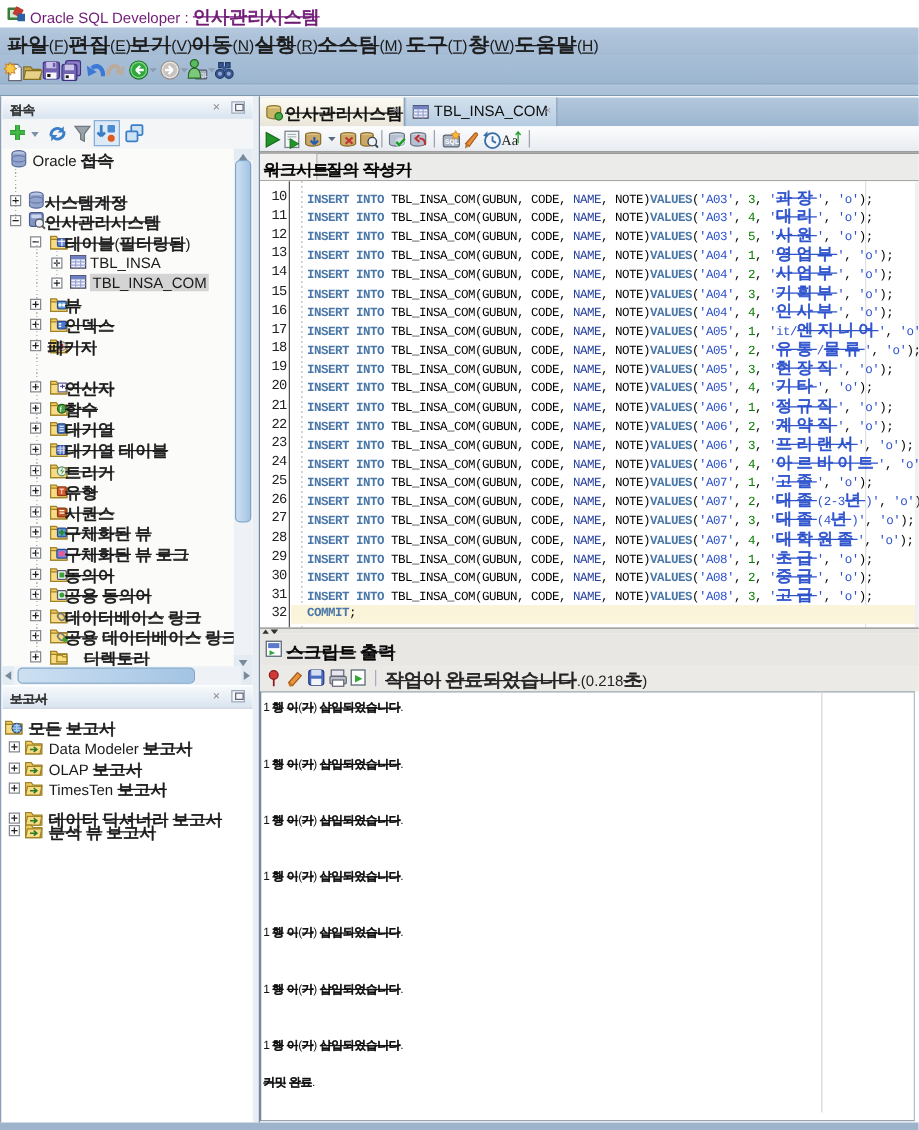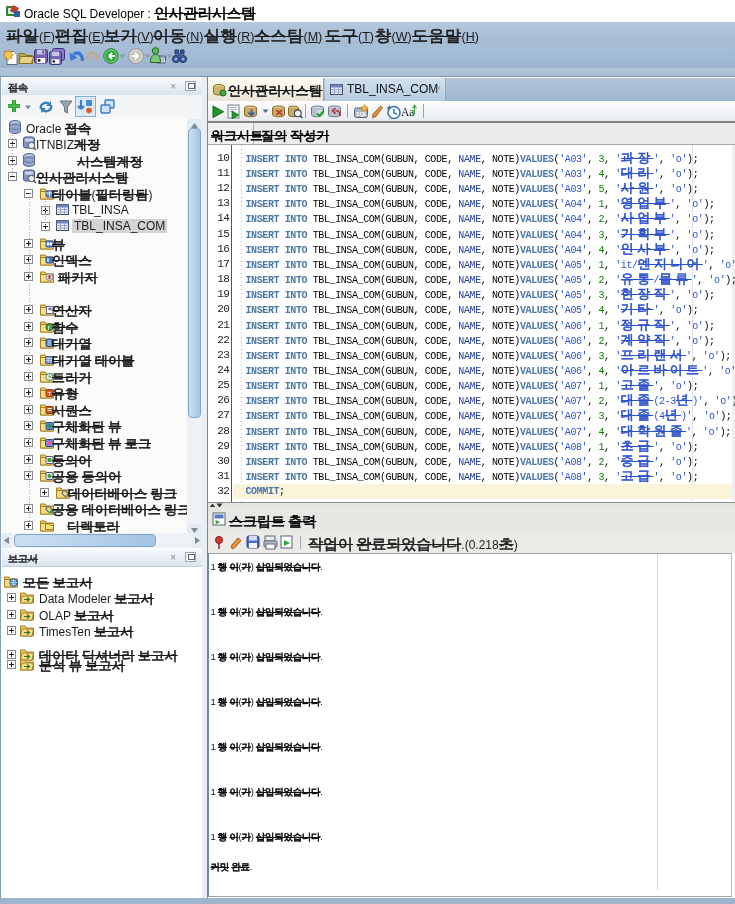--- a/index.html
+++ b/index.html
@@ -1,20 +1,20 @@
 <!DOCTYPE html>
 <html><head><meta charset="utf-8"><style>
 *{margin:0;padding:0;box-sizing:border-box}
 html,body{width:735px;height:904px;overflow:hidden}
 body{font-family:"Liberation Sans",sans-serif;font-size:12px;color:#000;background:#fff;position:relative}
 .ab{position:absolute}
 i{font-style:normal;font-size:13px;letter-spacing:0px;text-decoration:line-through;-webkit-text-stroke:0.6px currentcolor}
 
 #title{left:0;top:0;width:735px;height:22px;background:#fff}
-#title .txt{left:24px;top:4px;font-size:12px;color:#000000}
+#title .txt{left:24px;top:4px;font-size:12px;color:#701a75}
 #menu{left:0;top:22px;width:735px;height:22px;background:linear-gradient(#b4c8dd,#a4bbd4)}
 #menu span.mi{position:absolute;top:4px;font-size:12.5px;color:#1a1a1a}
 #menu i{font-size:16px;letter-spacing:0.5px}
 #tbar{left:0;top:44px;width:735px;height:33px;background:linear-gradient(#a8bfd7 0,#9db6d0 22px,#8fa9c4 23px,#b0c5da 24px,#a9bfd6 32px);border-bottom:1px solid #7e96b0}
 
 #lpanel{left:0;top:77px;width:202px;height:471px;background:#fbfbfa;border-left:1px solid #8aa0b8}
 #rpanel-split{left:202px;top:77px;width:5px;height:821px;background:#e9eef4}
 .phead{left:1px;width:200px;height:18px;background:linear-gradient(#f8fafc,#d9e4f0);border-bottom:1px solid #c3cedb;color:#333;font-size:10px}
 .phead .t{position:absolute;left:6px;top:3px}
 .phead i{font-size:10px;letter-spacing:0}
@@ -193,53 +193,41 @@
 <div class="trow" style="left:0;top:-0.5px;width:185px">
 <svg style="position:absolute;left:7px;top:1px" width="15" height="15">
           <g transform="translate(0,0)">
             <ellipse cx="6" cy="3" rx="5.5" ry="2.5" fill="#b8c4e0" stroke="#5a6a9a"></ellipse>
             <path d="M0.5 3 v8 a5.5 2.5 0 0 0 11 0 v-8" fill="#93a5cc" stroke="#5a6a9a"></path>
             <ellipse cx="6" cy="7" rx="5.5" ry="2.5" fill="none" stroke="#6a7aaa"></ellipse>
           </g>
         </svg>
 <span class="lbl" style="left:24px;">Oracle <i>접속</i></span>
 </div>
-<div class="trow" style="left:0;top:16.1px;width:185px">
+<div class="trow" style="left:0;top:32.7px;width:185px">
 <span class="pm plus" style="left:6px"></span>
+<svg style="position:absolute;left:21px;top:1px" width="15" height="15">
+          <g transform="translate(0,0)">
+            <ellipse cx="6" cy="3" rx="5.5" ry="2.5" fill="#b8c4e0" stroke="#5a6a9a"></ellipse>
+            <path d="M0.5 3 v8 a5.5 2.5 0 0 0 11 0 v-8" fill="#93a5cc" stroke="#5a6a9a"></path>
+            <ellipse cx="6" cy="7" rx="5.5" ry="2.5" fill="none" stroke="#6a7aaa"></ellipse>
+          </g>
+        </svg>
+<span class="lbl" style="left:34px;"><i>시스템계정</i></span>
+</div>
+<div class="trow" style="left:0;top:49.3px;width:185px">
+<span class="pm minus" style="left:6px"></span>
 <svg style="position:absolute;left:21px;top:1px" width="15" height="15">
           <g transform="translate(0,0)">
             <rect x="0.5" y="1" width="11" height="11" rx="2" fill="#7f95c8" stroke="#4a5a8a"></rect>
             <rect x="2" y="2.5" width="8" height="3" rx="1" fill="#cdd8ee"></rect>
             <circle cx="8.5" cy="9.5" r="3.2" fill="#e8ecf4" stroke="#555"></circle>
             <path d="M10.5 11.5 l2.5 2.5" stroke="#555" stroke-width="1.6"></path>
           </g>
         </svg>
-<span class="lbl" style="left:34px;">ITNBIZ<i>계정</i></span>
-</div>
-<div class="trow" style="left:0;top:32.7px;width:185px">
-<span class="pm plus" style="left:6px"></span>
-<svg style="position:absolute;left:21px;top:1px" width="15" height="15">
-          <g transform="translate(0,0)">
-            <ellipse cx="6" cy="3" rx="5.5" ry="2.5" fill="#b8c4e0" stroke="#5a6a9a"></ellipse>
-            <path d="M0.5 3 v8 a5.5 2.5 0 0 0 11 0 v-8" fill="#93a5cc" stroke="#5a6a9a"></path>
-            <ellipse cx="6" cy="7" rx="5.5" ry="2.5" fill="none" stroke="#6a7aaa"></ellipse>
-          </g>
-        </svg>
-<span class="lbl" style="left:34px;padding-left:41px;"><i>시스템계정</i></span>
-</div>
-<div class="trow" style="left:0;top:49.3px;width:185px">
-<span class="pm minus" style="left:6px"></span>
-<svg style="position:absolute;left:21px;top:1px" width="15" height="15">
-          <g transform="translate(0,0)">
-            <rect x="0.5" y="1" width="11" height="11" rx="2" fill="#7f95c8" stroke="#4a5a8a"></rect>
-            <rect x="2" y="2.5" width="8" height="3" rx="1" fill="#cdd8ee"></rect>
-            <circle cx="8.5" cy="9.5" r="3.2" fill="#e8ecf4" stroke="#555"></circle>
-            <path d="M10.5 11.5 l2.5 2.5" stroke="#555" stroke-width="1.6"></path>
-          </g>
-        </svg>
 <span class="lbl" style="left:34px;"><i>인사관리시스템</i></span>
 </div>
 <div class="trow" style="left:0;top:65.9px;width:208px">
 <span class="pm minus" style="left:22px"></span>
 <svg style="position:absolute;left:38px;top:1px" width="15" height="15">
           <g transform="translate(0,0)">
             <path d="M0.5 3 h4.5 l1.5 2 h7 v8 h-13 z" fill="#f2cc5e" stroke="#a08228"></path>
             <path d="M0.5 5.5 h13 v7.5 h-13 z" fill="#f7dc84" stroke="#a08228"></path>
             <rect x="6" y="5" width="7" height="6" rx="1" fill="#6a8ad8" stroke="#2a4a9a"></rect>
             <path d="M6 7 h7 M9.5 5 v6" stroke="#fff" stroke-width="0.8"></path>
@@ -298,21 +286,21 @@
 <div class="trow" style="left:0;top:148.9px;width:185px">
 <span class="pm plus" style="left:22px"></span>
 <svg style="position:absolute;left:38px;top:1px" width="15" height="15">
           <g transform="translate(0,0)">
             <path d="M0.5 3 h4.5 l1.5 2 h7 v8 h-13 z" fill="#f2cc5e" stroke="#a08228"></path>
             <path d="M0.5 5.5 h13 v7.5 h-13 z" fill="#f7dc84" stroke="#a08228"></path>
             <circle cx="9.5" cy="8" r="3.5" fill="#d8d8e8" stroke="#888"></circle>
             <rect x="8.5" y="6" width="2" height="4" fill="#c03a2a"></rect>
           </g>
         </svg>
-<span class="lbl" style="left:56px;"><i>패키지</i></span>
+<span class="lbl" style="left:36px;"><i>패키지</i></span>
 </div>
 <div class="trow" style="left:0;top:182.1px;width:185px">
 <span class="pm plus" style="left:22px"></span>
 <svg style="position:absolute;left:38px;top:1px" width="15" height="15">
           <g transform="translate(0,0)">
             <path d="M0.5 3 h4.5 l1.5 2 h7 v8 h-13 z" fill="#f2cc5e" stroke="#a08228"></path>
             <path d="M0.5 5.5 h13 v7.5 h-13 z" fill="#f7dc84" stroke="#a08228"></path>
             <rect x="6.5" y="4.5" width="6.5" height="7" fill="#fff" stroke="#669"></rect>
             <path d="M8 7 h4 M10 5.5 v3" stroke="#338" stroke-width="0.9"></path>
           </g>
@@ -432,21 +420,21 @@
 <svg style="position:absolute;left:38px;top:1px" width="15" height="15">
           <g transform="translate(0,0)">
             <path d="M0.5 3 h4.5 l1.5 2 h7 v8 h-13 z" fill="#f2cc5e" stroke="#a08228"></path>
             <path d="M0.5 5.5 h13 v7.5 h-13 z" fill="#f7dc84" stroke="#a08228"></path>
             <rect x="6" y="4.5" width="7" height="7" rx="1" fill="#e8f4e8" stroke="#557"></rect>
             <circle cx="9.5" cy="8" r="2" fill="#3aa03a"></circle>
           </g>
         </svg>
 <span class="lbl" style="left:50px;"><i>공용</i> <i>동의어</i></span>
 </div>
-<div class="trow" style="left:16px;top:364.7px;width:185px">
+<div class="trow" style="left:0;top:364.7px;width:185px">
 <span class="pm plus" style="left:22px"></span>
 <svg style="position:absolute;left:38px;top:1px" width="15" height="15">
           <g transform="translate(0,0)">
             <path d="M0.5 3 h4.5 l1.5 2 h7 v8 h-13 z" fill="#f2cc5e" stroke="#a08228"></path>
             <path d="M0.5 5.5 h13 v7.5 h-13 z" fill="#f7dc84" stroke="#a08228"></path>
             <path d="M6.5 9 a2.2 2.2 0 0 1 3-3 l2 2 a2.2 2.2 0 0 1-3 3 z" fill="none" stroke="#777" stroke-width="1.4"></path>
           </g>
         </svg>
 <span class="lbl" style="left:50px;"><i>데이터베이스</i> <i>링크</i></span>
 </div>

